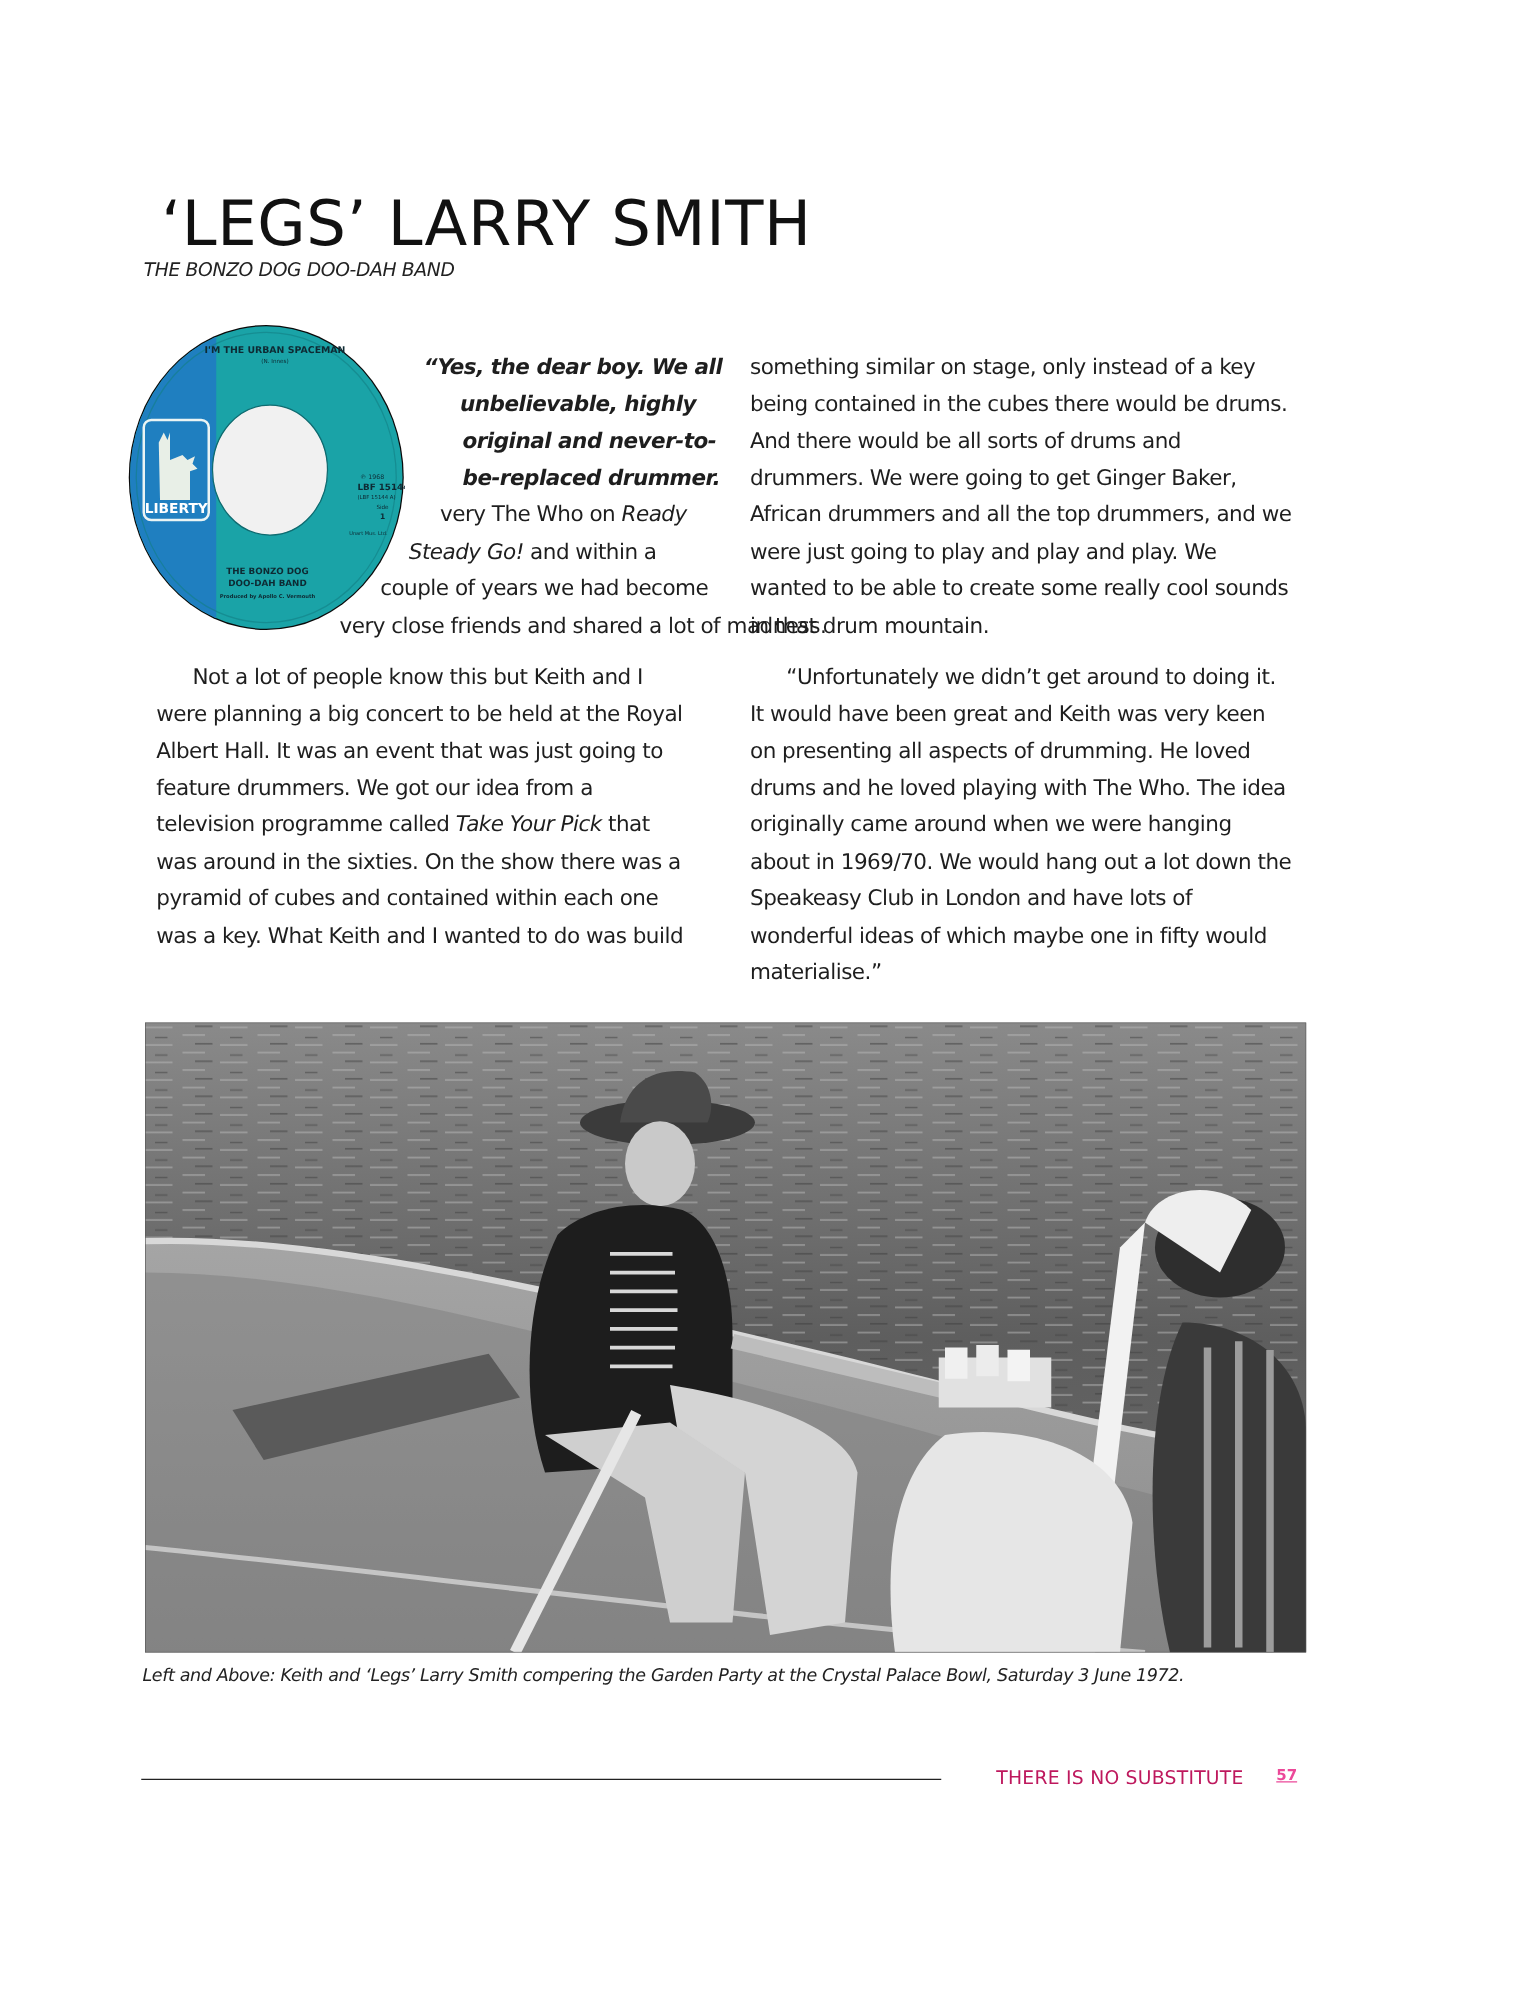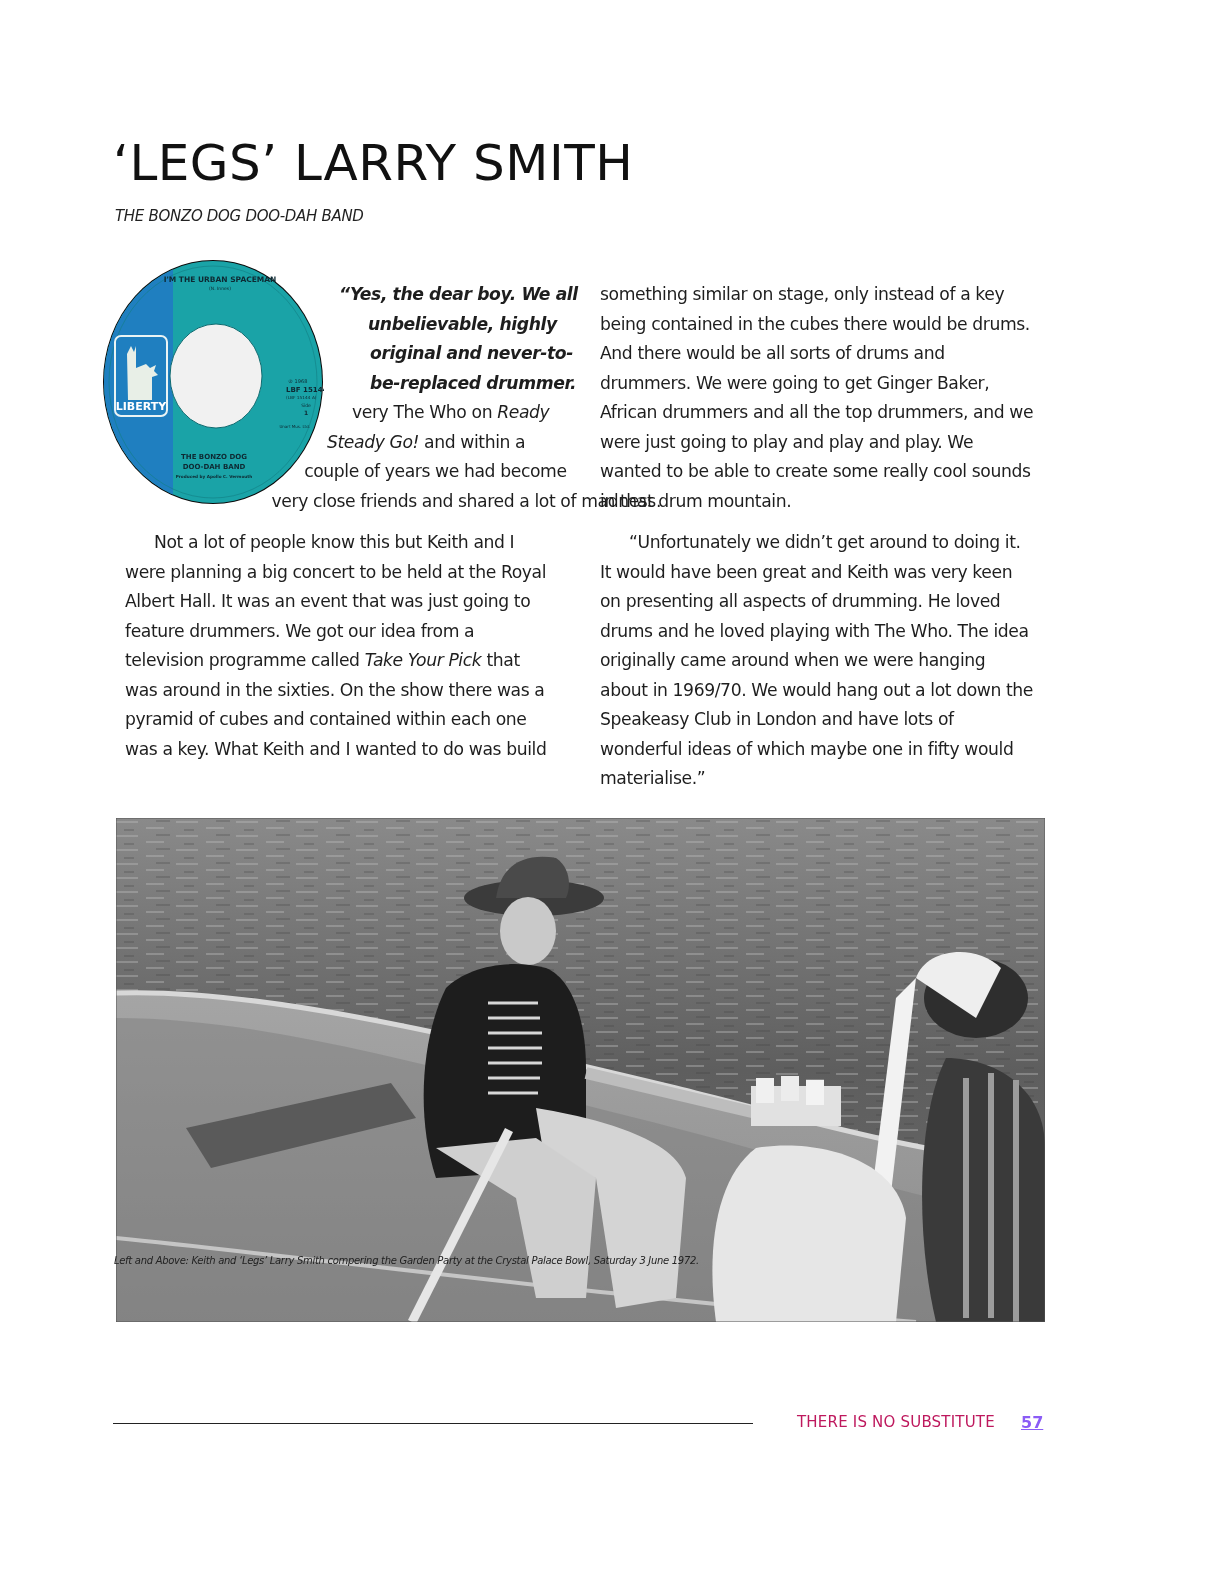--- a/index.html
+++ b/index.html
@@ -1,19 +1,19 @@
 <!DOCTYPE html>
 <html><head>
 <meta charset="utf-8">
 <style>
   html, body { margin: 0; padding: 0; background: #ffffff; }
   body { width: 1219px; height: 1596px; position: relative; overflow: hidden;
          font-family: "DejaVu Sans", sans-serif; color: #1a1a1a; }
 
-  .title { position: absolute; left: 113px; top: 136px; margin: 0;
+  .title { position: absolute; left: 113px; top: 136px; margin: 16px;
            font-family: "DejaVu Sans", sans-serif; font-weight: normal;
            font-size: 50px; letter-spacing: 0.5px; color: #111; line-height: 1.1; }
   .subtitle { position: absolute; left: 115px; top: 207px; margin: 0;
               font-family: "DejaVu Sans", sans-serif; font-style: italic; font-weight: normal;
               font-size: 15px; color: #222; letter-spacing: -0.3px; }
 
   .body-text { font-family: "DejaVu Sans", sans-serif; font-size: 17.2px; line-height: 29.5px;
                color: #1e1e1e; letter-spacing: -0.4px; }
   .col-left { position: absolute; left: 113px; top: 268px; width: 455px; }
   .col-right { position: absolute; left: 588px; top: 268px; width: 460px; }
@@ -28,30 +28,30 @@
 
   
   .record { position: absolute; left: 102px; top: 259px; width: 222px; height: 246px; }
   .record svg { width: 100%; height: 100%; display: block; }
 
   
   .photo { position: absolute; left: 116px; top: 818px; width: 929px; height: 504px;
            overflow: hidden; background: #6f6f6f; }
   .photo svg { width: 100%; height: 100%; display: block; }
 
-  .caption { position: absolute; left: 114px; top: 1255px; margin: 0;
-             font-family: "DejaVu Sans", sans-serif; font-style: italic; font-size: 10px;
+  .caption { position: absolute; left: 114px; top: 1333px; margin: 0;
+             font-family: "DejaVu Sans", sans-serif; font-style: italic; font-size: 14px;
              color: #222; letter-spacing: -0.3px; }
 
   .footer-rule { position: absolute; left: 113px; top: 1423px; width: 640px; height: 0;
                  border-top: 1.2px solid #222; }
   .footer-text { position: absolute; left: 797px; top: 1413px; font-family: "DejaVu Sans", sans-serif;
                  font-size: 15px; color: #be185d; letter-spacing: 0.2px; }
   .page-number { position: absolute; left: 1021px; top: 1413px; font-family: "DejaVu Sans", sans-serif;
-                 font-size: 16px; font-weight: bold; color: #8b5cf6; text-decoration: underline; }
+                 font-size: 12px; font-weight: bold; color: #ec4899; text-decoration: underline; }
 </style>
 </head>
 <body>
 
 <h1 class="title">‘LEGS’ LARRY SMITH</h1>
 <h2 class="subtitle">THE BONZO DOG DOO-DAH BAND</h2>
 
 <div class="record">
   <svg viewBox="0 0 222 246" xmlns="http://www.w3.org/2000/svg">
     <defs>

